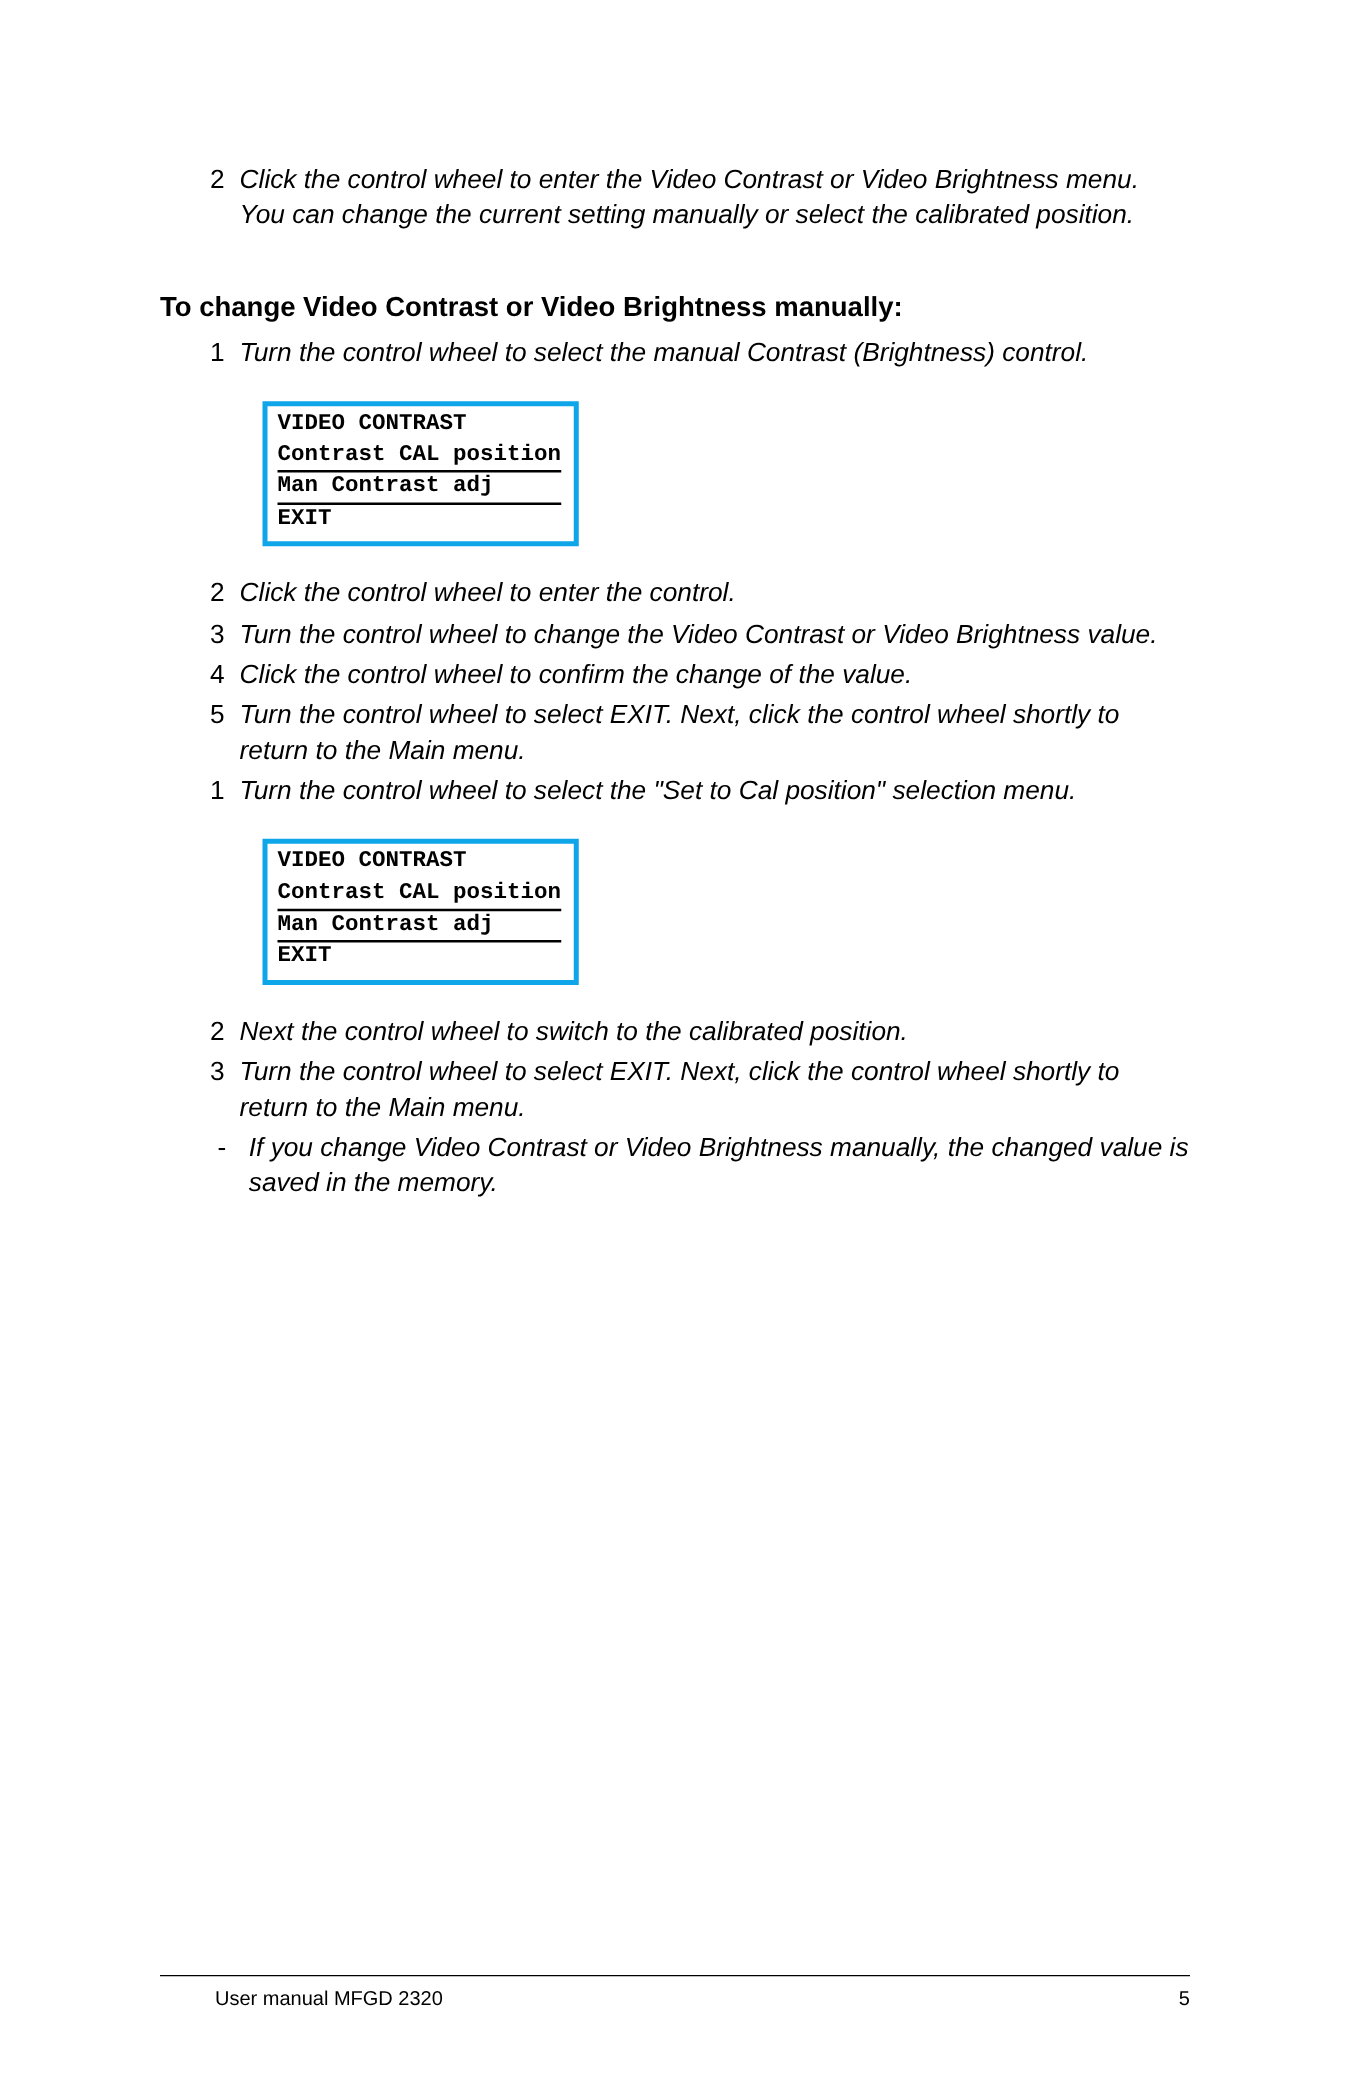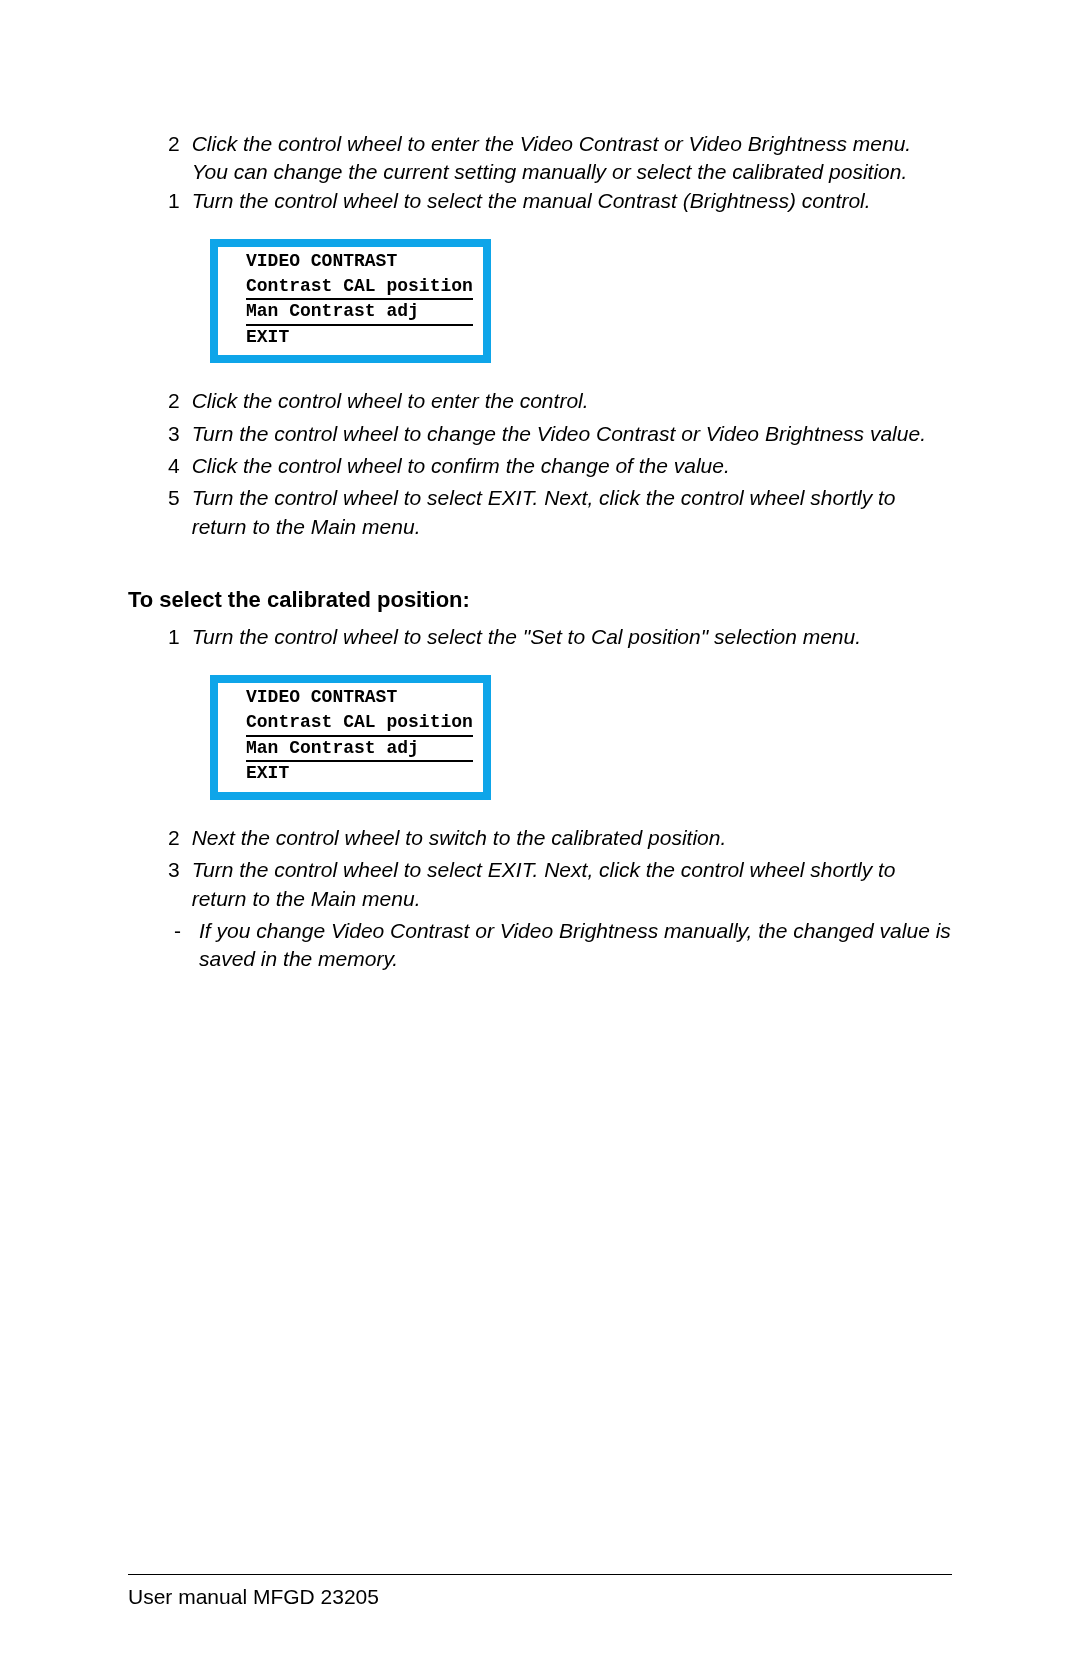--- a/index.html
+++ b/index.html
@@ -38,25 +38,25 @@
     .heading {
       font-weight: bold;
       font-size: 22px;
       margin-top: 46px;
       margin-bottom: 10px;
     }
     .heading-first {
       margin-top: 46px;
     }
     .menu-box {
-      border: 8px solid #0ea5e9;
+      border: 4px solid #0ea5e9;
       margin-left: 82px;
       margin-top: 20px;
       margin-bottom: 24px;
-      padding: 4px 10px 6px 28px;
+      padding: 4px 10px 6px 8px;
       font-family: "Courier New", Courier, monospace;
       font-weight: bold;
       font-size: 18px;
       display: inline-block;
       line-height: 1.2;
     }
     .menu-title {
       padding: 0 0 2px 0;
     }
     .menu-underline-top {
@@ -86,36 +86,39 @@
       bottom: 60px;
       left: 128px;
       right: 128px;
     }
     .footer-line {
       border-top: 1.5px solid #000;
       margin-bottom: 10px;
     }
     .footer-text {
       display: flex;
-      font-size: 21px;
+      justify-content: space-between;
+      font-size: 16px;
+      margin-left: 44px;
     }
     .spacer-top {
       margin-bottom: 0;
     }
   </style>
 </head>
 <body>
 
 <div class="content">
 
   <div class="list-item spacer-top">
     <div class="list-marker">2</div>
     <div class="list-text">Click the control wheel to enter the Video Contrast or Video Brightness menu. You can change the current setting manually or select the calibrated position.</div>
   </div>
 
+  <div class="heading heading-first">To change Video Contrast or Video Brightness manually:</div>
 
   <div class="list-item">
     <div class="list-marker">1</div>
     <div class="list-text">Turn the control wheel to select the manual Contrast (Brightness) control.</div>
   </div>
 
   <div class="menu-box">
     <div class="menu-title">VIDEO CONTRAST</div>
     <div class="menu-line menu-underline-top">Contrast CAL position</div>
     <div class="menu-line menu-underline-bottom">Man Contrast adj</div>
@@ -135,21 +138,20 @@
   <div class="list-item">
     <div class="list-marker">4</div>
     <div class="list-text">Click the control wheel to confirm the change of the value.</div>
   </div>
 
   <div class="list-item">
     <div class="list-marker">5</div>
     <div class="list-text">Turn the control wheel to select EXIT. Next, click the control wheel shortly to return to the Main menu.</div>
   </div>
 
-  <div class="heading">To select the calibrated position:</div>
 
   <div class="list-item">
     <div class="list-marker">1</div>
     <div class="list-text">Turn the control wheel to select the "Set to Cal position" selection menu.</div>
   </div>
 
   <div class="menu-box">
     <div class="menu-title">VIDEO CONTRAST</div>
     <div class="menu-line menu-underline-top">Contrast CAL position</div>
     <div class="menu-line menu-underline-bottom">Man Contrast adj</div>

